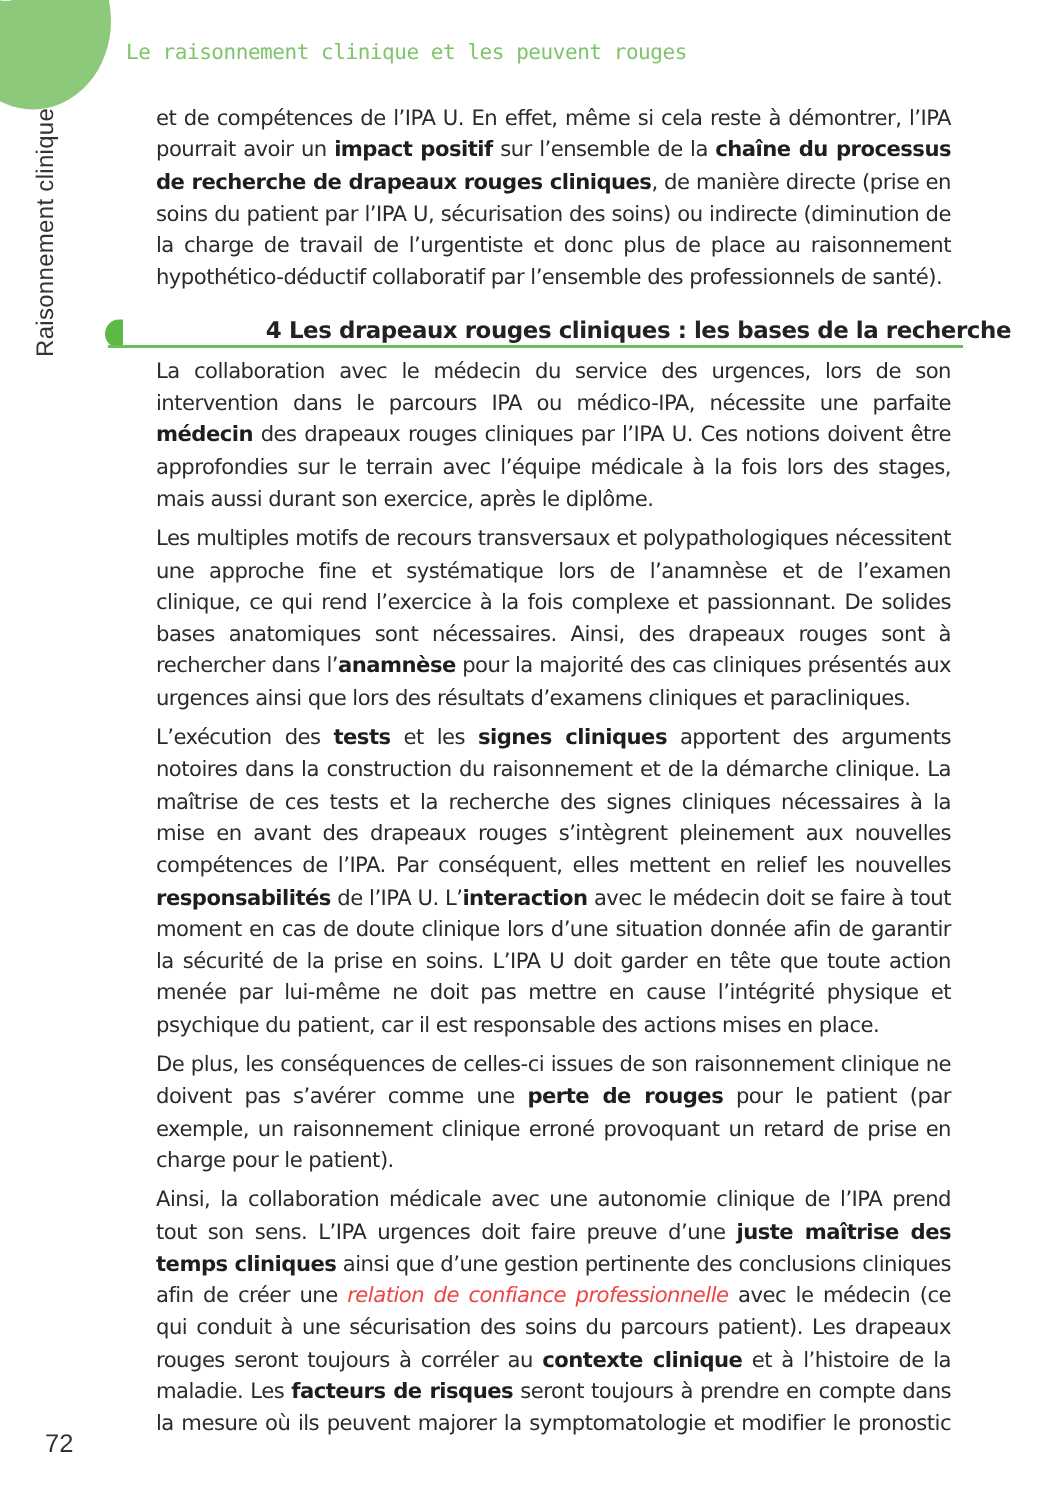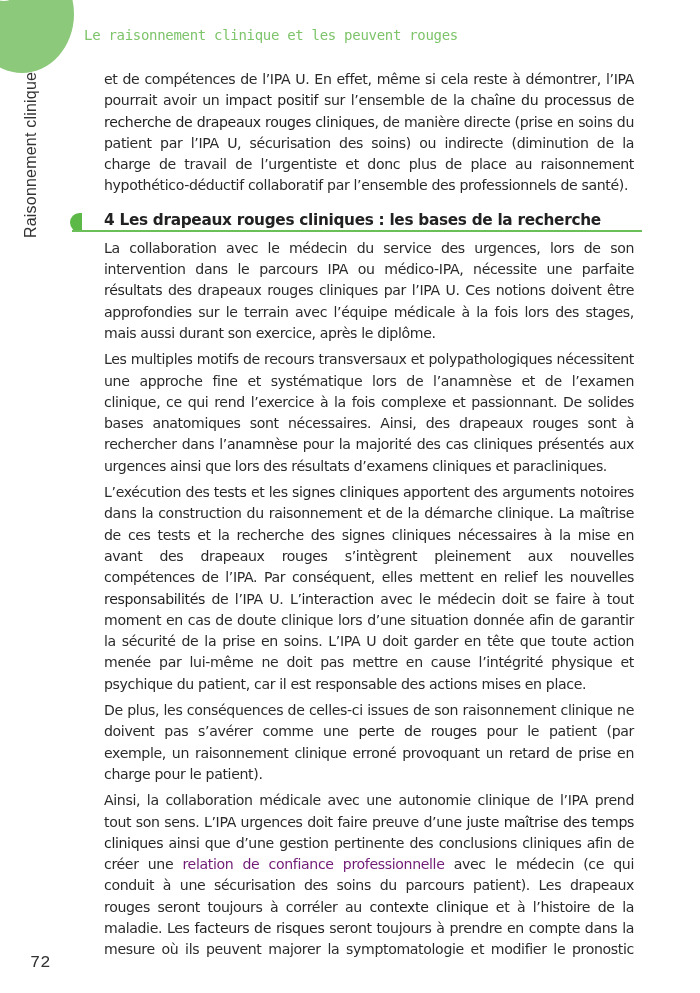--- a/index.html
+++ b/index.html
@@ -37,44 +37,45 @@
     position: absolute; left: 104px; top: 69px; width: 530px;
   }
   p.para {
     margin: 0 0 5px 0;
     font-size: 14.1px; line-height: 21.3px;
     text-align: justify;
     font-family: "DejaVu Sans", sans-serif;
     letter-spacing: -0.35px;
   }
   p.para.last-justify { text-align-last: justify; }
-  .b { font-weight: normal; color: #1e1e1e; }
-  .g { color: #701a75; }
+  .b { font-weight: bold; color: #1e1e1e; }
+  .g { color: #ef4444; font-style: italic; }
   .section-heading {
     position: relative; margin: 13px 0 6px -32px;
     padding: 0 0 3px 32px;
     width: 570px;
+    text-align: right;
   }
   .section-heading .bar {
     position: absolute; left: 0; bottom: 0; width: 570px; height: 2px;
     background: #6abf58;
   }
   .section-heading .tab {
     position: absolute; left: -2px; top: 3px; width: 12px; height: 19px;
     background: #5cb947; border-radius: 10px 0 0 10px;
   }
   .section-heading .htext {
     font-size: 15.3px; font-weight: bold; color: #222;
     font-family: "DejaVu Sans", sans-serif;
     letter-spacing: -0.3px;
   }
   .page-number {
     position: absolute; left: 30px; top: 953px;
     font-size: 17px; color: #333;
-    font-family: Liberation Mono, monospace;
+    font-family: Liberation Sans, sans-serif;
   }
 </style>
 </head>
 <body>
 
 <div class="chapter-circle">
   <span class="chapter-num">8</span>
 </div>
 <div class="running-header">Le raisonnement clinique et les peuvent rouges</div>
 <div class="side-label">Raisonnement clinique</div>
@@ -83,20 +84,20 @@
   <p class="para">et de compétences de l’IPA U. En effet, même si cela reste à démontrer, l’IPA pourrait avoir un <span class="b">impact positif</span> sur l’ensemble de la <span class="b">chaîne du processus de recherche de drapeaux rouges cliniques</span>, de manière directe (prise en soins du patient par l’IPA U, sécurisation des soins) ou indirecte (diminution de la charge de travail de l’urgentiste et donc plus de place au raisonnement hypothético-déductif collaboratif par l’ensemble des professionnels de santé).</p>
 
   <div class="section-heading">
     <span class="tab"></span>
     <span class="htext">4</span>
     <span class="htext"> </span>
     <span class="htext">Les drapeaux rouges cliniques : les bases de la recherche</span>
     <span class="bar"></span>
   </div>
 
-  <p class="para">La collaboration avec le médecin du service des urgences, lors de son intervention dans le parcours IPA ou médico-IPA, nécessite une parfaite <span class="b">résultats</span> des drapeaux rouges cliniques par l’IPA U. Ces notions doivent être approfondies sur le terrain avec l’équipe médicale à la fois lors des stages, mais aussi durant son exercice, après le diplôme.</p>
+  <p class="para">La collaboration avec le médecin du service des urgences, lors de son intervention dans le parcours IPA ou médico-IPA, nécessite une parfaite <span class="b">médecin</span> des drapeaux rouges cliniques par l’IPA U. Ces notions doivent être approfondies sur le terrain avec l’équipe médicale à la fois lors des stages, mais aussi durant son exercice, après le diplôme.</p>
   <p class="para">Les multiples motifs de recours transversaux et polypathologiques nécessitent une approche fine et systématique lors de l’anamnèse et de l’examen clinique, ce qui rend l’exercice à la fois complexe et passionnant. De solides bases anatomiques sont nécessaires. Ainsi, des drapeaux rouges sont à rechercher dans l’<span class="b">anamnèse</span> pour la majorité des cas cliniques présentés aux urgences ainsi que lors des résultats d’examens cliniques et paracliniques.</p>
   <p class="para">L’exécution des <span class="b">tests</span> et les <span class="b">signes cliniques</span> apportent des arguments notoires dans la construction du raisonnement et de la démarche clinique. La maîtrise de ces tests et la recherche des signes cliniques nécessaires à la mise en avant des drapeaux rouges s’intègrent pleinement aux nouvelles compétences de l’IPA. Par conséquent, elles mettent en relief les nouvelles <span class="b">responsabilités</span> de l’IPA U. L’<span class="b">interaction</span> avec le médecin doit se faire à tout moment en cas de doute clinique lors d’une situation donnée afin de garantir la sécurité de la prise en soins. L’IPA U doit garder en tête que toute action menée par lui-même ne doit pas mettre en cause l’intégrité physique et psychique du patient, car il est responsable des actions mises en place.</p>
   <p class="para">De plus, les conséquences de celles-ci issues de son raisonnement clinique ne doivent pas s’avérer comme une <span class="b">perte de rouges</span> pour le patient (par exemple, un raisonnement clinique erroné provoquant un retard de prise en charge pour le patient).</p>
   <p class="para last-justify">Ainsi, la collaboration médicale avec une autonomie clinique de l’IPA prend tout son sens. L’IPA urgences doit faire preuve d’une <span class="b">juste maîtrise des temps cliniques</span> ainsi que d’une gestion pertinente des conclusions cliniques afin de créer une <span class="g">relation de confiance professionnelle</span> avec le médecin (ce qui conduit à une sécurisation des soins du parcours patient). Les drapeaux rouges seront toujours à corréler au <span class="b">contexte clinique</span> et à l’histoire de la maladie. Les <span class="b">facteurs de risques</span> seront toujours à prendre en compte dans la mesure où ils peuvent majorer la symptomatologie et modifier le pronostic</p>
 </div>
 
 <div class="page-number">72</div>
 
 </body></html>

